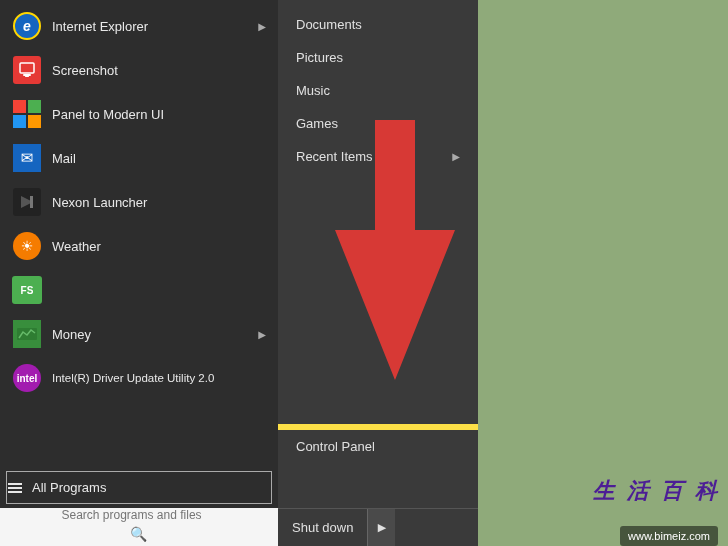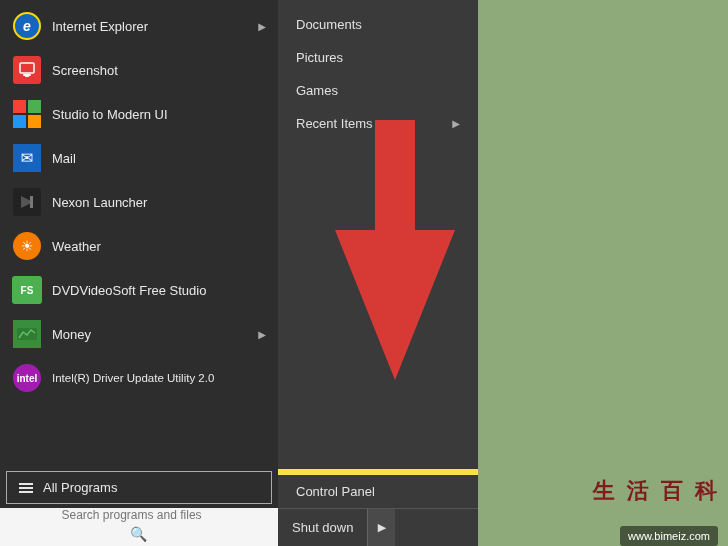--- a/index.html
+++ b/index.html
@@ -161,21 +161,21 @@
       background: #a21caf;
       border-radius: 50%;
       display: flex; align-items: center; justify-content: center;
       color: white; font-size: 10px; font-weight: bold;
     }
 
     
     .all-programs {
       border: 1.5px solid #aaa;
       margin: 4px 6px;
-      padding: 8px 12px;
+      padding: 8px 1px;
       color: #e8e8e8;
       font-size: 13px;
       cursor: pointer;
       display: flex;
       align-items: center;
       background: transparent;
     }
     .all-programs-icon {
       margin-right: 10px;
       font-size: 15px;
@@ -258,24 +258,25 @@
       color: white;
       font-size: 11px;
       padding: 4px 8px;
       border-radius: 3px;
     }
 
     .watermark-cn {
       position: absolute;
       bottom: 40px;
       right: 8px;
-      color: #7f1d1d;
+      color: #4c1d95;
       font-size: 22px;
       font-weight: bold;
       letter-spacing: 3px;
+      font-style: italic;
     }
   </style>
 </head>
 <body>
 
 <div class="bg-green"></div>
 
 <div class="start-menu">
   <div class="app-list">
 
@@ -302,21 +303,21 @@
 
     <div class="app-item">
       <div class="app-icon">
         <div class="icon-modern-ui">
           <span></span>
             <span></span>
             <span></span>
             <span></span>
         </div>
       </div>
-      <span>Studio to Modern UI</span>
+      <span>Panel to Modern UI</span>
     </div>
 
     <div class="app-item">
       <div class="app-icon">
         <div class="icon-mail">✉</div>
       </div>
       <span>Mail</span>
     </div>
 
     <div class="app-item">
@@ -335,21 +336,20 @@
       <div class="app-icon">
         <div class="icon-weather">☀</div>
       </div>
       <span>Weather</span>
     </div>
 
     <div class="app-item">
       <div class="app-icon">
         <div class="icon-dvd">FS</div>
       </div>
-      <span>DVDVideoSoft Free Studio</span>
     </div>
 
     <div class="app-item">
       <div class="app-icon">
         <div class="icon-money">
           <svg width="22" height="18" viewBox="0 0 22 18">
             <rect x="1" y="3" width="20" height="12" rx="1" fill="#2e7d32"></rect>
             <polyline points="3,13 7,7 11,10 15,5 19,8" fill="none" stroke="#66bb6a" stroke-width="1.5"></polyline>
           </svg>
         </div>
@@ -383,32 +383,35 @@
 </div>
 
 <div class="right-panel">
   <div class="right-panel-item">
     <span>Documents</span>
   </div>
   <div class="right-panel-item">
     <span>Pictures</span>
   </div>
   <div class="right-panel-item">
+    <span>Music</span>
+  </div>
+  <div class="right-panel-item">
     <span>Games</span>
   </div>
   <div class="right-panel-item">
     <span>Recent Items</span>
     <span class="arrow">▶</span>
   </div>
   <div style="flex:1;"></div>
   <div class="right-panel-item" style="border-top:6px solid #fde047;">
     <span>Control Panel</span>
   </div>
 
-  <div class="shutdown-area" style="position:relative;bottom:auto;left:auto;width:100%;">
+  <div class="shutdown-area" style="position:relative;bottom:auto;left:auto;width:100%;margin-top:45px;">
     <div class="shutdown-btn">
       <span>Shut down</span>
     </div>
     <div class="shutdown-arrow">▶</div>
   </div>
 </div>
 
 <svg style="position:absolute;top:90px;left:285px;width:220px;height:310px;pointer-events:none;" viewBox="0 0 220 310">
   <polygon points="110,290 50,140 90,140 90,30 130,30 130,140 170,140" fill="#e53935" opacity="0.92"></polygon>
 </svg>

